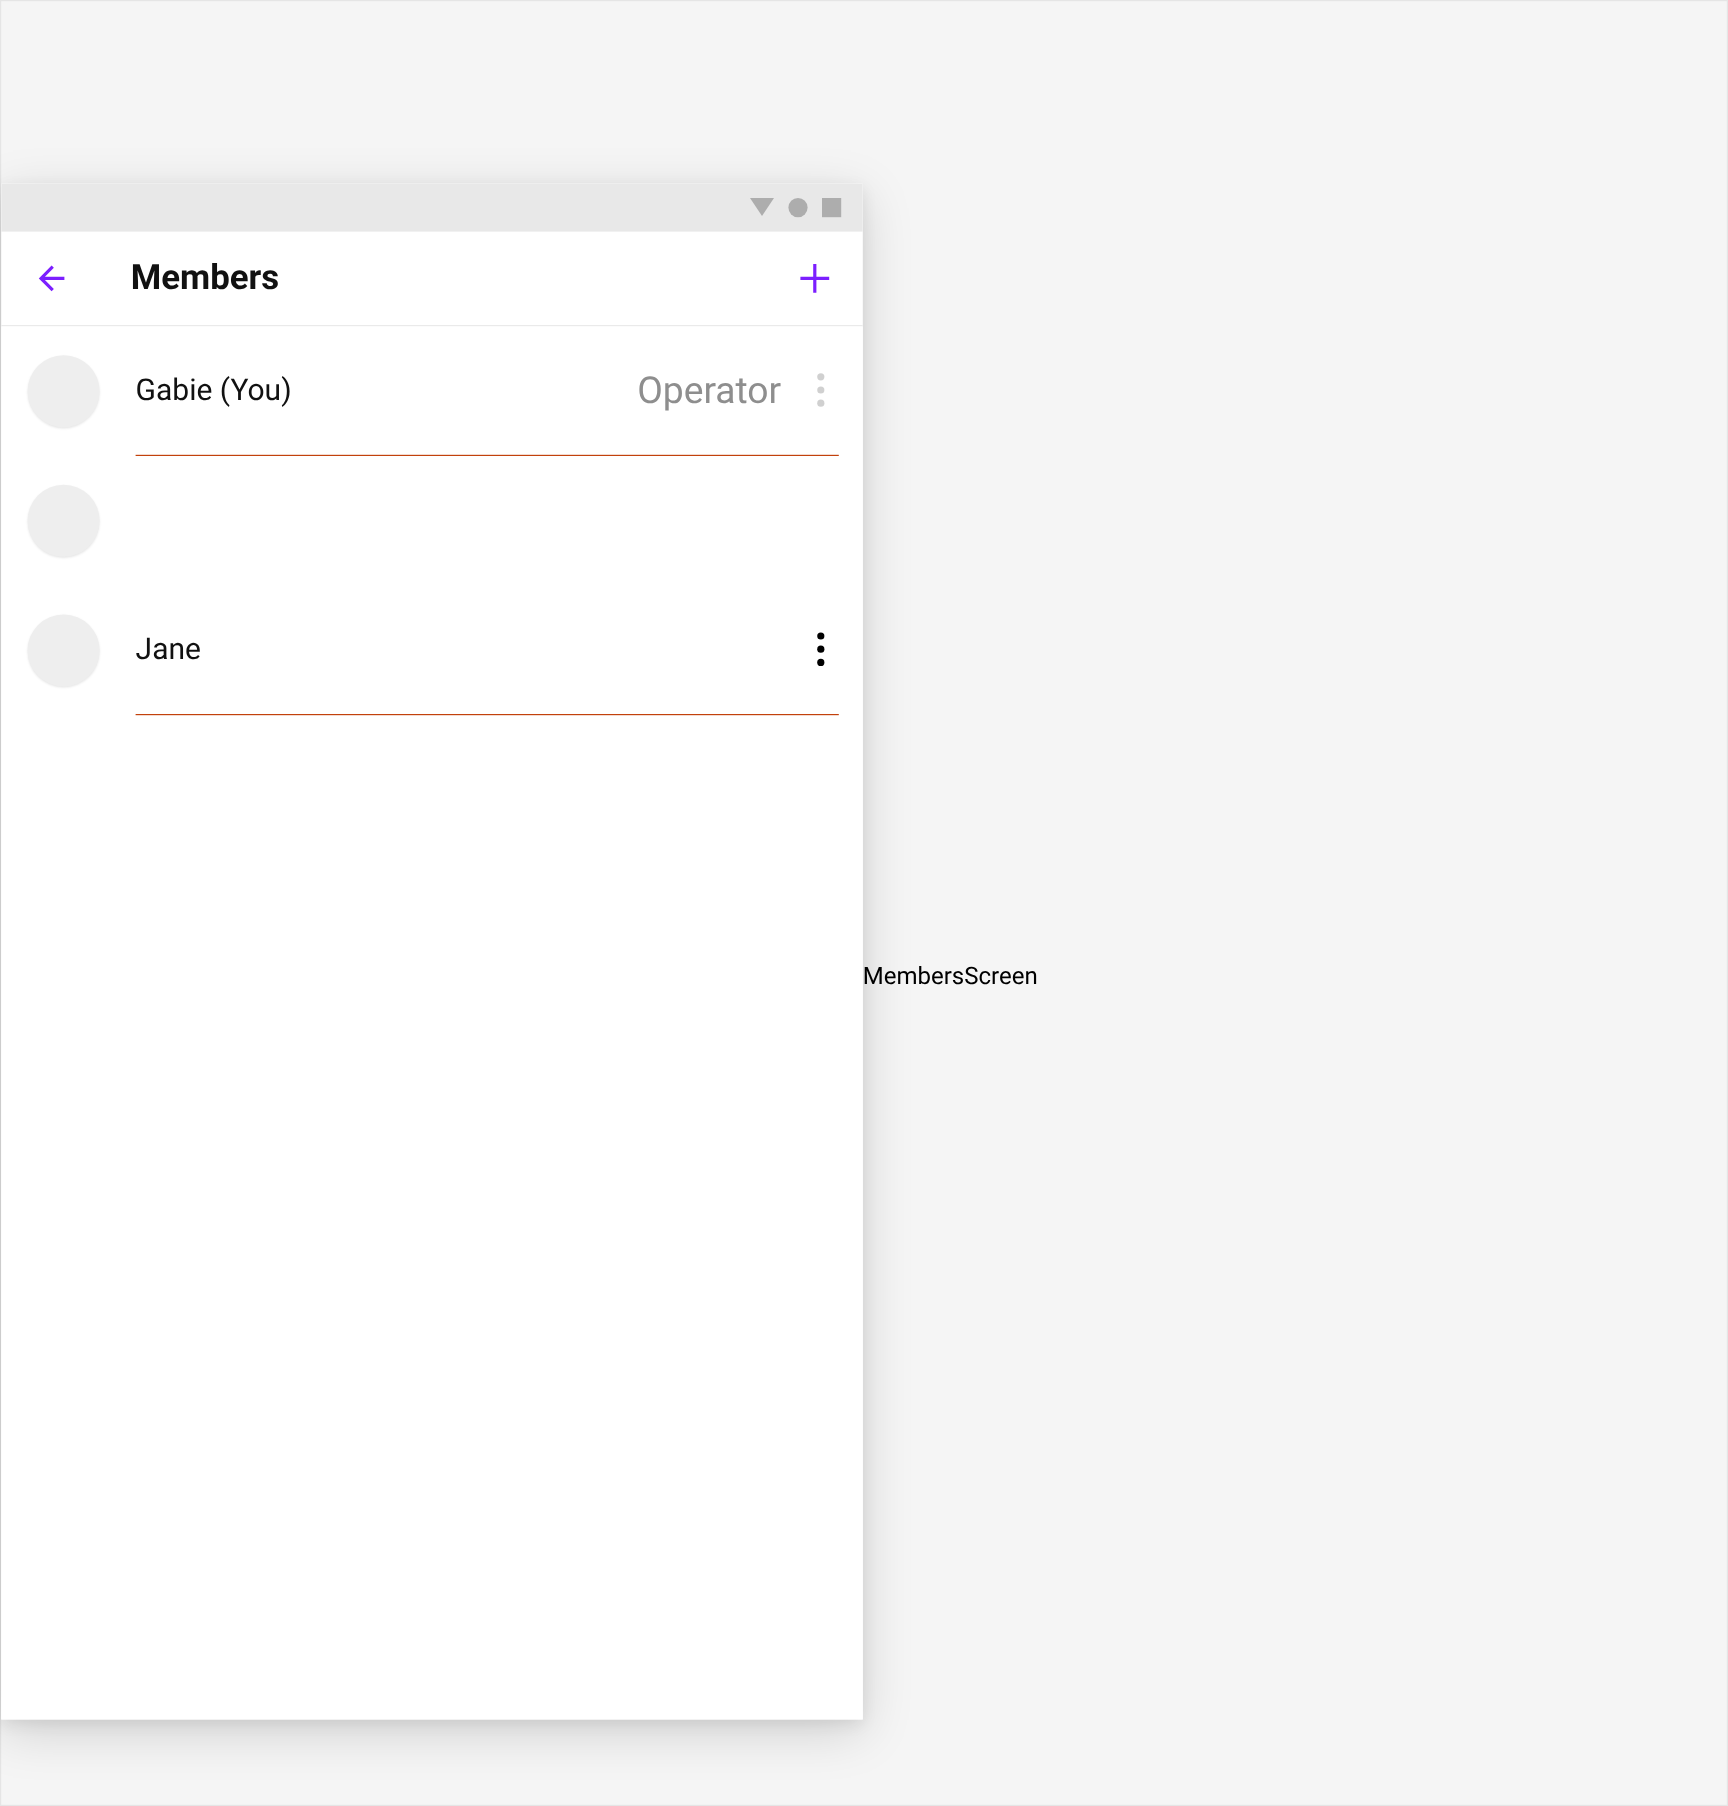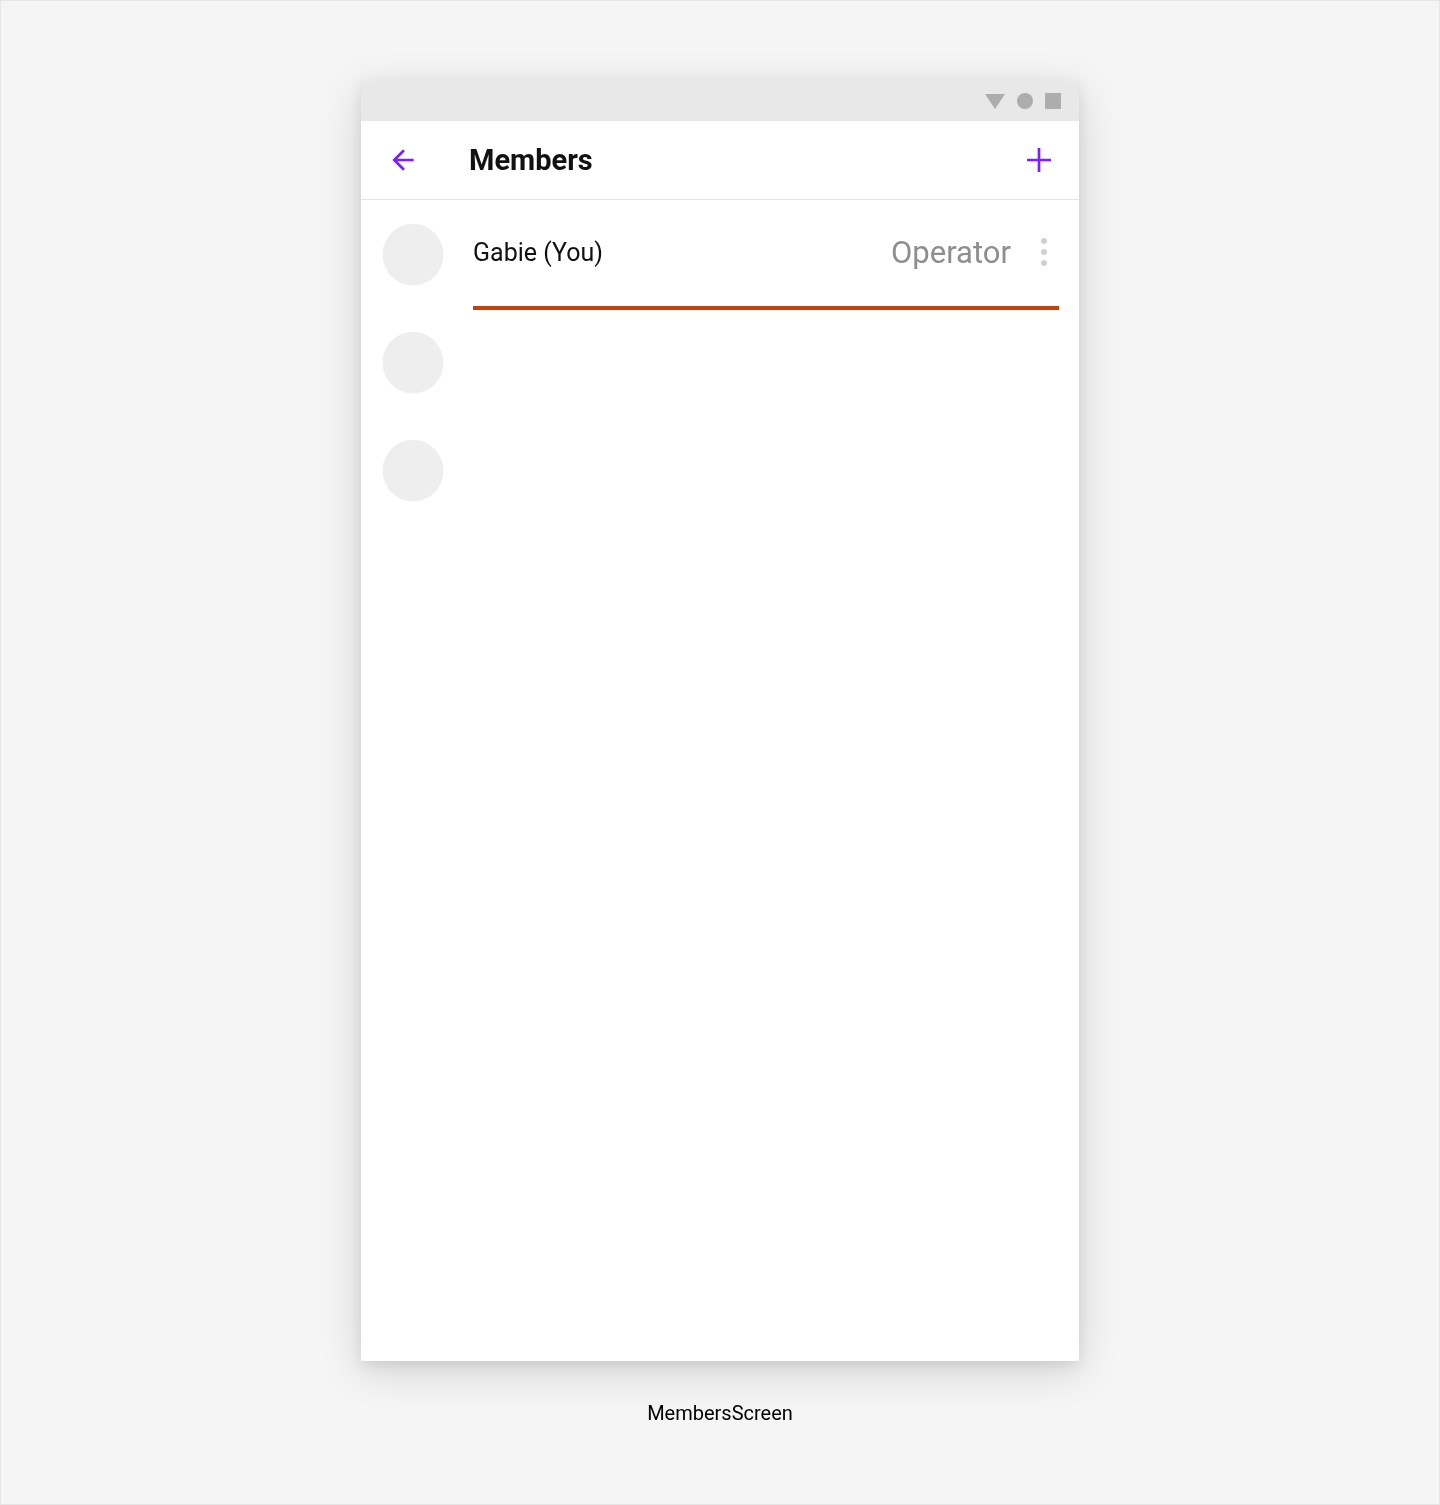--- a/index.html
+++ b/index.html
@@ -9,21 +9,21 @@
     height: 1505px;
     background: #f5f5f5;
     font-family: -apple-system, BlinkMacSystemFont, "Segoe UI", Roboto, Helvetica, Arial, sans-serif;
   }
   .canvas {
     width: 1440px;
     height: 1505px;
     box-sizing: border-box;
     border: 1px solid #e5e5e5;
     display: flex;
-    flex-direction: column;
+    flex-direction: row;
     align-items: center;
     padding-top: 80px;
   }
   .device {
     width: 718px;
     height: 1280px;
     background: #ffffff;
     box-shadow: 0 10px 40px rgba(0,0,0,0.15), 0 4px 12px rgba(0,0,0,0.08);
     display: flex;
     flex-direction: column;
@@ -94,21 +94,21 @@
     flex-shrink: 0;
     overflow: hidden;
     box-shadow: 0 1px 2px rgba(0,0,0,0.1);
   }
   .row .content {
     flex: 1;
     display: flex;
     align-items: center;
     height: 100%;
     margin-left: 30px;
-    border-bottom: 4px solid #c2410c;
+    border-bottom: 1px solid #c2410c;
   }
   .row .name {
     font-size: 25px;
     color: #111;
     flex: 1;
   }
   .row .role {
     font-size: 31px;
     color: #8e8e8e;
     margin-right: 18px;
@@ -198,19 +198,29 @@
                 <span></span>
               </div>
             </div>
           </div>
         </div>
         <div class="row">
           <div class="avatar av2"></div>
         </div>
         <div class="row">
           <div class="avatar av3"></div>
+          <div class="content">
+            <div class="name">Jane</div>
+            <div class="more">
+              <div class="dots">
+                <span></span>
+                <span></span>
+                <span></span>
+              </div>
+            </div>
+          </div>
         </div>
       </div>
 
   </div>
 
   <div class="screen-label">MembersScreen</div>
 </div>
 
 </body></html>

